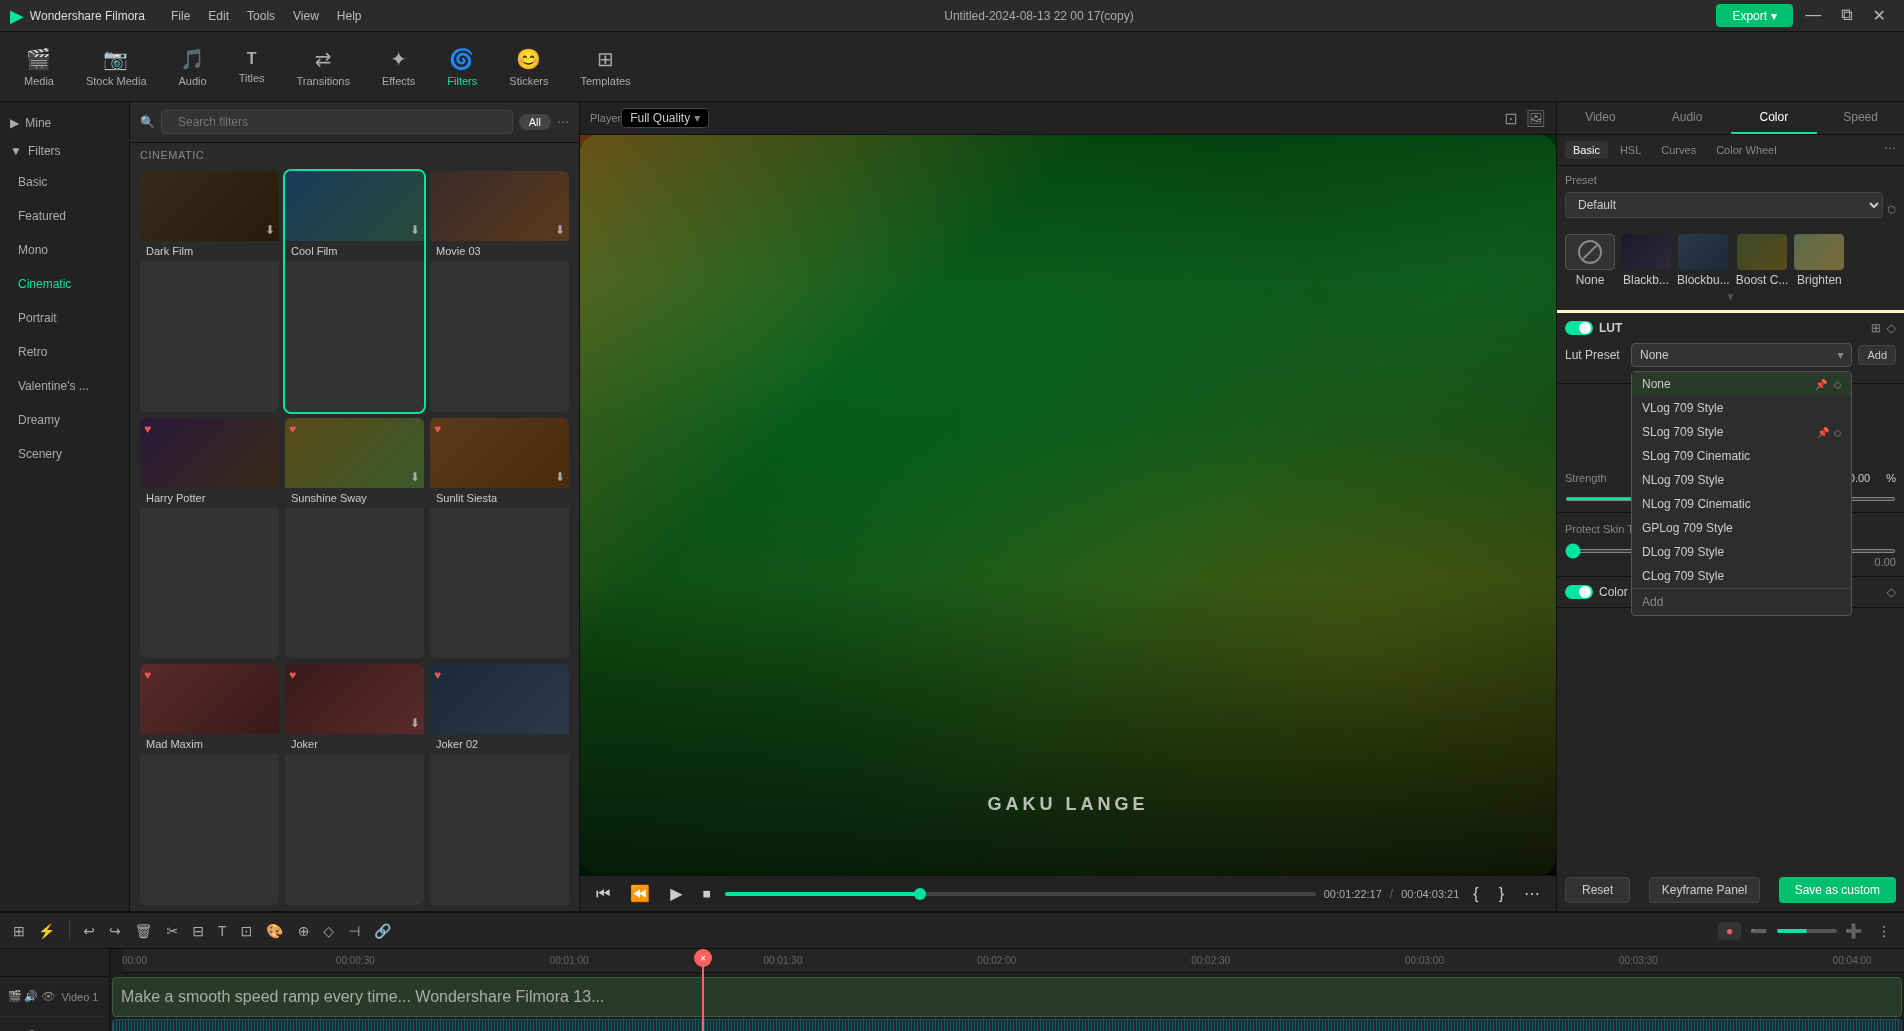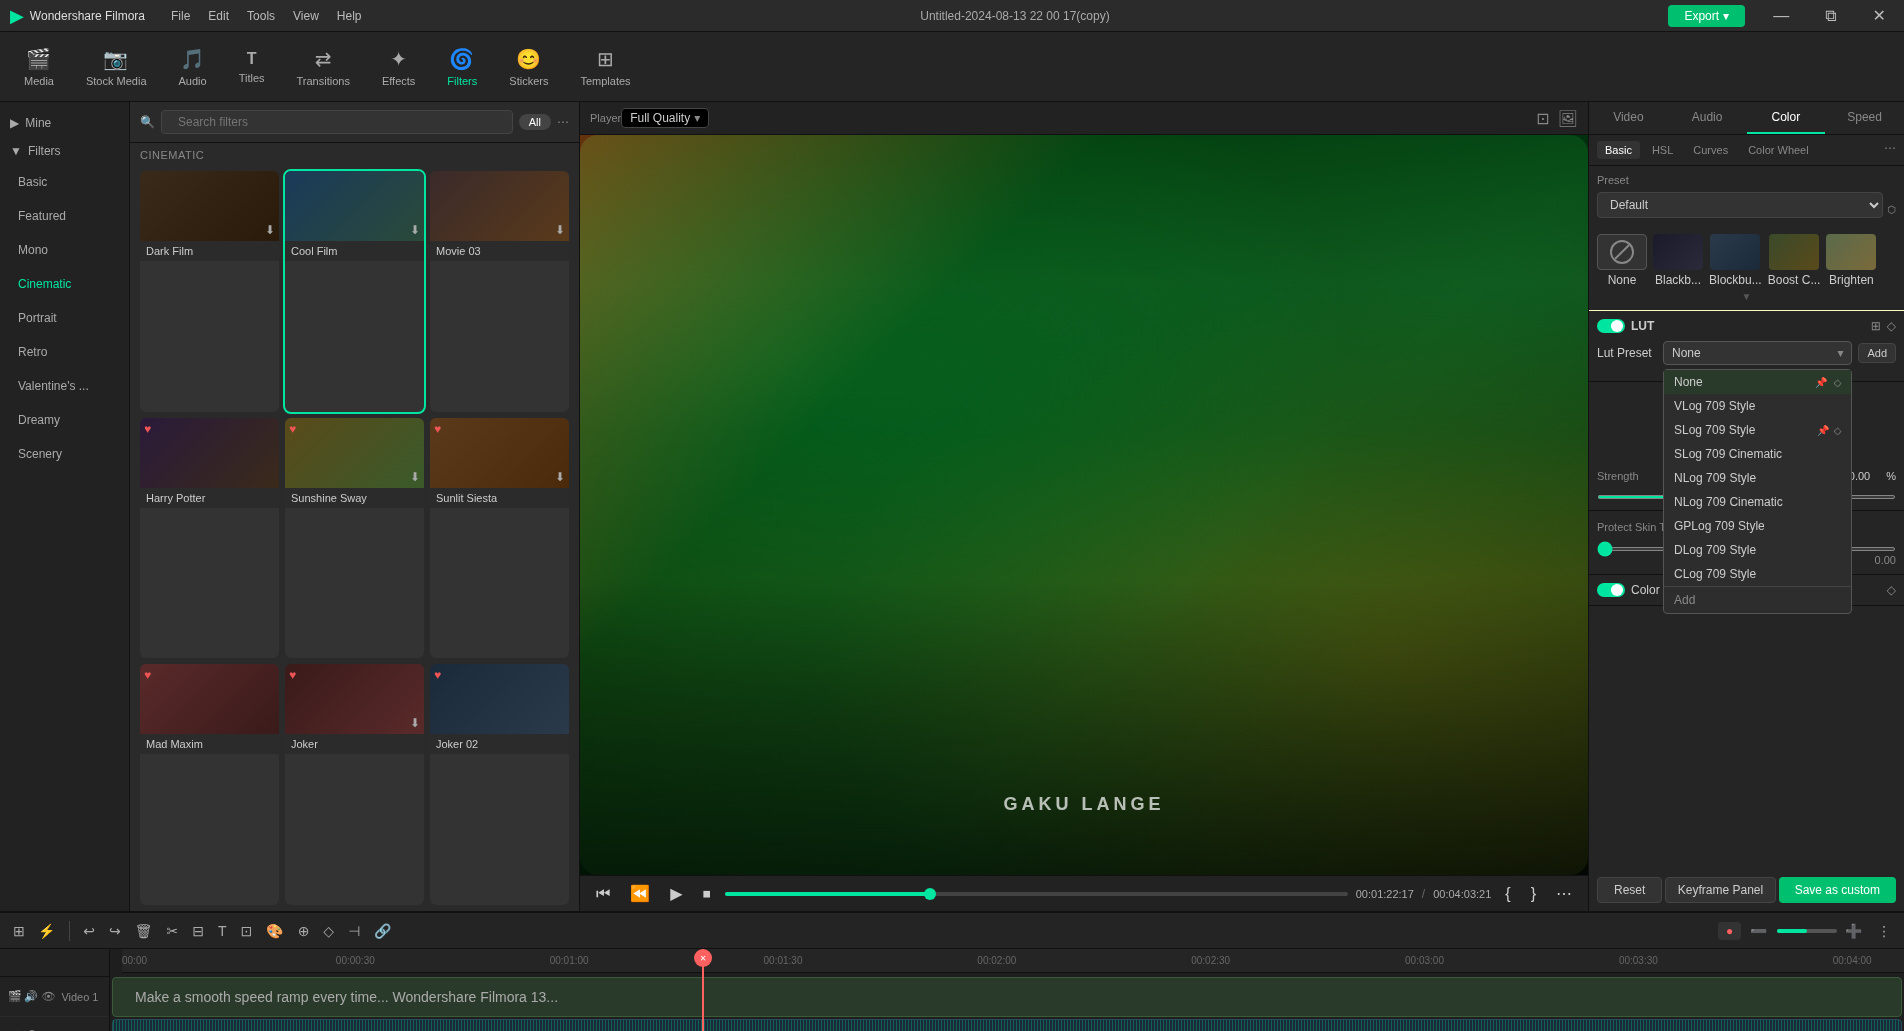--- a/index.html
+++ b/index.html
@@ -5,21 +5,21 @@
     * { box-sizing: border-box; margin: 0; padding: 0; }
     body { background: #1a1a1a; color: #ccc; font-family: 'Segoe UI', Arial, sans-serif; font-size: 12px; overflow: hidden; width: 1904px; height: 1031px; }
 
     
     #titlebar { display: flex; align-items: center; justify-content: space-between; background: #2b2b2b; height: 32px; padding: 0 10px; border-bottom: 1px solid #111; }
     #titlebar-left { display: flex; align-items: center; gap: 6px; }
     #titlebar-appname { color: #ddd; font-size: 12px; }
     #titlebar-menu { display: flex; gap: 18px; margin-left: 20px; }
     #titlebar-menu span { color: #bbb; font-size: 12px; cursor: pointer; }
     #titlebar-center { color: #aaa; font-size: 12px; }
-    #titlebar-right { display: flex; align-items: center; gap: 20px; }
+    #titlebar-right { display: flex; gap: 4px; }
     .win-btn { color: #bbb; font-size: 16px; cursor: pointer; padding: 2px 8px; }
     #export-btn { background: #00c070; color: #fff; border: none; border-radius: 4px; padding: 4px 16px; font-size: 12px; cursor: pointer; display: flex; align-items: center; gap: 4px; }
 
     
     #main-toolbar { display: flex; align-items: center; background: #252525; height: 70px; border-bottom: 1px solid #111; padding: 0 10px; gap: 4px; }
     .toolbar-item { display: flex; flex-direction: column; align-items: center; justify-content: center; gap: 4px; padding: 6px 14px; border-radius: 6px; cursor: pointer; color: #aaa; font-size: 11px; min-width: 50px; }
     .toolbar-item.active { color: #00e5a0; }
     .toolbar-icon { font-size: 20px; }
 
     
@@ -51,28 +51,28 @@
     #preview-toolbar { display: flex; align-items: center; justify-content: space-between; padding: 6px 10px; background: #222; border-bottom: 1px solid #111; }
     #preview-video { flex: 1; background: #000; position: relative; overflow: hidden; }
     #preview-watermark { position: absolute; bottom: 60px; left: 50%; transform: translateX(-50%); color: rgba(255,255,255,0.7); font-size: 18px; font-weight: bold; letter-spacing: 4px; }
     #preview-controls { display: flex; align-items: center; gap: 8px; padding: 6px 10px; background: #222; border-top: 1px solid #111; }
     #progress-bar { flex: 1; height: 4px; background: #444; border-radius: 2px; position: relative; cursor: pointer; }
     #progress-fill { width: 33%; height: 100%; background: #00e5a0; border-radius: 2px; }
     #progress-thumb { position: absolute; top: -4px; left: 33%; width: 12px; height: 12px; background: #00e5a0; border-radius: 50%; transform: translateX(-50%); }
     .ctrl-btn { color: #ccc; font-size: 16px; cursor: pointer; padding: 2px 6px; }
 
     
-    #right-panel { width: 316px; background: #252525; border-left: 1px solid #111; display: flex; flex-direction: column; }
+    #right-panel { width: 348px; background: #252525; border-left: 1px solid #111; display: flex; flex-direction: column; }
     #right-tabs { display: flex; border-bottom: 1px solid #111; }
     .right-tab { flex: 1; text-align: center; padding: 8px 4px; cursor: pointer; color: #888; font-size: 12px; border-bottom: 2px solid transparent; }
     .right-tab.active { color: #fff; border-bottom: 2px solid #00e5a0; }
     #color-subtabs { display: flex; padding: 6px 8px; gap: 4px; border-bottom: 1px solid #111; }
     .color-subtab { padding: 3px 8px; font-size: 11px; color: #888; cursor: pointer; border-radius: 3px; }
     .color-subtab.active { background: #333; color: #fff; }
-    #preset-section { padding: 8px; border-bottom: 1px solid #fef9c3; }
+    #preset-section { padding: 8px; border-bottom: 3px solid #fef9c3; }
     #preset-label { font-size: 11px; color: #888; margin-bottom: 6px; }
     #preset-dropdown { width: 100%; background: #333; border: 1px solid #444; color: #ccc; padding: 4px 8px; border-radius: 4px; font-size: 12px; margin-bottom: 8px; }
     #preset-thumbnails { display: flex; gap: 6px; overflow-x: auto; }
     .preset-thumb { display: flex; flex-direction: column; align-items: center; gap: 3px; cursor: pointer; min-width: 50px; }
     .preset-thumb-img { width: 50px; height: 36px; border-radius: 4px; background: #444; overflow: hidden; }
 
     #lut-section { padding: 8px; border-bottom: 1px solid #111; }
     #lut-header { display: flex; align-items: center; justify-content: space-between; margin-bottom: 8px; }
     #lut-toggle { display: flex; align-items: center; gap: 6px; }
     .toggle-switch { width: 28px; height: 14px; background: #00e5a0; border-radius: 7px; position: relative; cursor: pointer; }
@@ -587,21 +587,21 @@
       </div>
 
       <div style="position:absolute;top:0;left:33%;width:2px;height:100%;background:#ff6060;z-index:10;">
         <div style="position:absolute;top:0;left:-8px;width:18px;height:18px;background:#ff6060;border-radius:50%;display:flex;align-items:center;justify-content:center;">
           <span style="color:#fff;font-size:8px;">✕</span>
         </div>
       </div>
 
       <div style="height:40px;margin:2px 0;position:relative;">
         <div class="video-track" style="position:absolute;left:0;right:0;top:0;bottom:0;">
-          <span style="color:#aaa;font-size:14px;padding:0 22px;white-space:nowrap;">Make a smooth speed ramp every time... Wondershare Filmora 13...</span>
+          <span style="color:#aaa;font-size:16px;padding:0 8px;white-space:nowrap;">Make a smooth speed ramp every time... Wondershare Filmora 13...</span>
         </div>
       </div>
 
       <div style="height:30px;margin:2px 0;position:relative;">
         <div class="audio-track" style="position:absolute;left:0;right:0;top:0;bottom:0;">
           <div style="width:100%;height:100%;background:repeating-linear-gradient(90deg,rgba(0,180,120,0.3) 0px,rgba(0,180,120,0.5) 1px,transparent 1px,transparent 3px);"></div>
         </div>
       </div>
     </div>
   </div>

